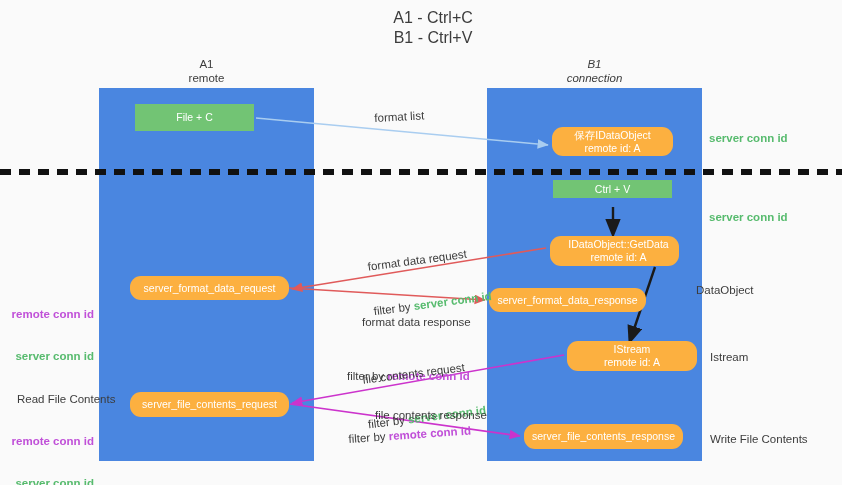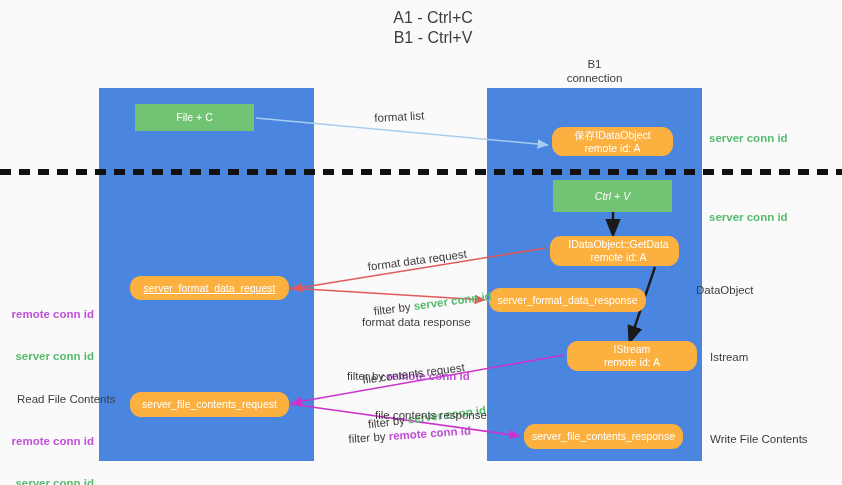--- a/index.html
+++ b/index.html
@@ -26,39 +26,39 @@
   #colA{left:99px;top:88px;width:215px;height:373px;}
   #colB{left:487px;top:88px;width:215px;height:373px;}
 
   .colhdr{
     position:absolute;
     text-align:center;
     font-size:11.5px;line-height:14px;color:#3c3c3c;
     white-space:pre;
   }
   #hdrA{left:99px;top:57px;width:215px;}
-  #hdrB{left:487px;top:57px;width:215px;}
+  #hdrB{left:487px;top:57px;width:215px;font-style:italic;}
 
   .box{
     position:absolute;
     display:flex;align-items:center;justify-content:center;
     text-align:center;
     color:#ffffff;
     font-size:10.5px;line-height:13px;
     white-space:pre;
     box-sizing:border-box;
   }
   .box.green{background:#72c474;}
   .box.orange{background:#fcb040;border-radius:11px;}
 
   #box-ctrlc{left:135px;top:104px;width:119px;height:27px;}
   #box-store-idataobject{left:552px;top:127px;width:121px;height:29px;}
-  #box-ctrlv{left:553px;top:180px;width:119px;height:32px;font-style:italic;}
+  #box-ctrlv{left:553px;top:180px;width:119px;height:18px;}
   #box-getdata{left:550px;top:236px;width:129px;height:30px;padding-left:8px;}
-  #box-fmt-req{left:130px;top:276px;width:159px;height:24px;text-decoration:underline;}
+  #box-fmt-req{left:130px;top:276px;width:159px;height:24px;}
   #box-fmt-resp{left:489px;top:288px;width:157px;height:24px;}
   #box-istream{left:567px;top:341px;width:130px;height:30px;}
   #box-file-req{left:130px;top:392px;width:159px;height:25px;}
   #box-file-resp{left:524px;top:424px;width:159px;height:25px;}
 
   .lbl{
     position:absolute;
     font-size:11.5px;line-height:14px;
     color:#3c3c3c;
     white-space:pre;
@@ -98,20 +98,22 @@
 <body>
 
 <div id="stage">
 
   <div class="title">A1 - Ctrl+C
 B1 - Ctrl+V</div>
 
   <div class="col" id="colA"></div>
   <div class="col" id="colB"></div>
 
+  <div class="colhdr" id="hdrA">A1
+remote</div>
   <div class="colhdr" id="hdrB">B1
 connection</div>
 
   <svg class="overlay" viewBox="0 0 842 485">
     <defs>
       <marker id="ah-blue" markerWidth="8" markerHeight="8" refX="6.5" refY="3" orient="auto">
         <path d="M0,0 L7,3 L0,6 z" fill="#a9cdf0"></path>
       </marker>
       <marker id="ah-red" markerWidth="8" markerHeight="8" refX="6.5" refY="3" orient="auto">
         <path d="M0,0 L7,3 L0,6 z" fill="#e05a5a"></path>

